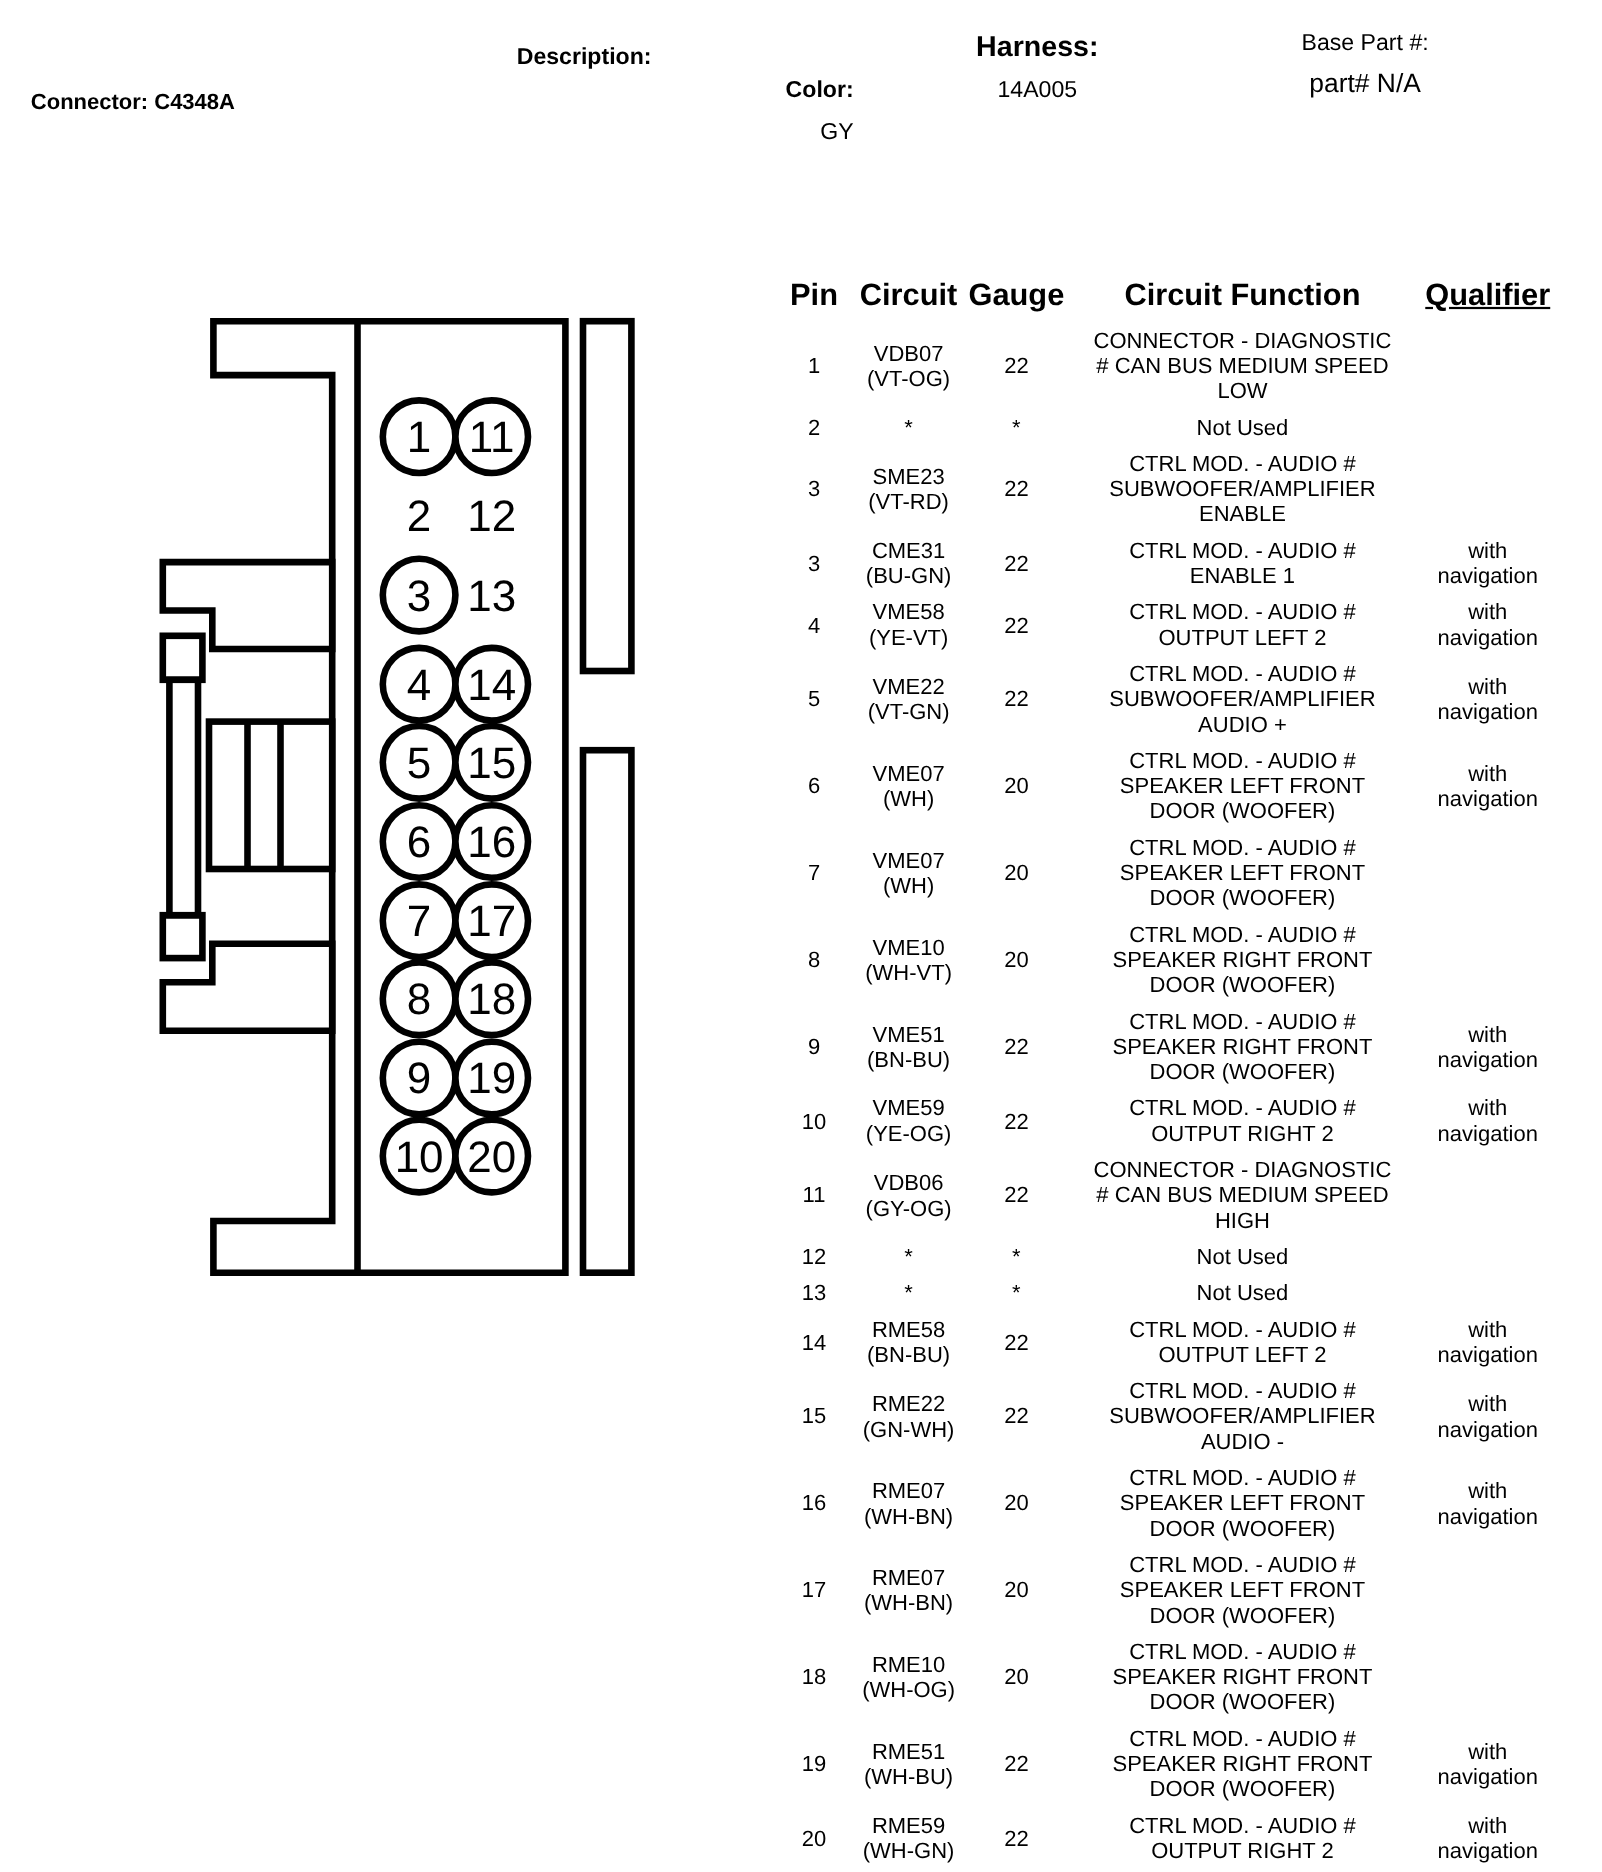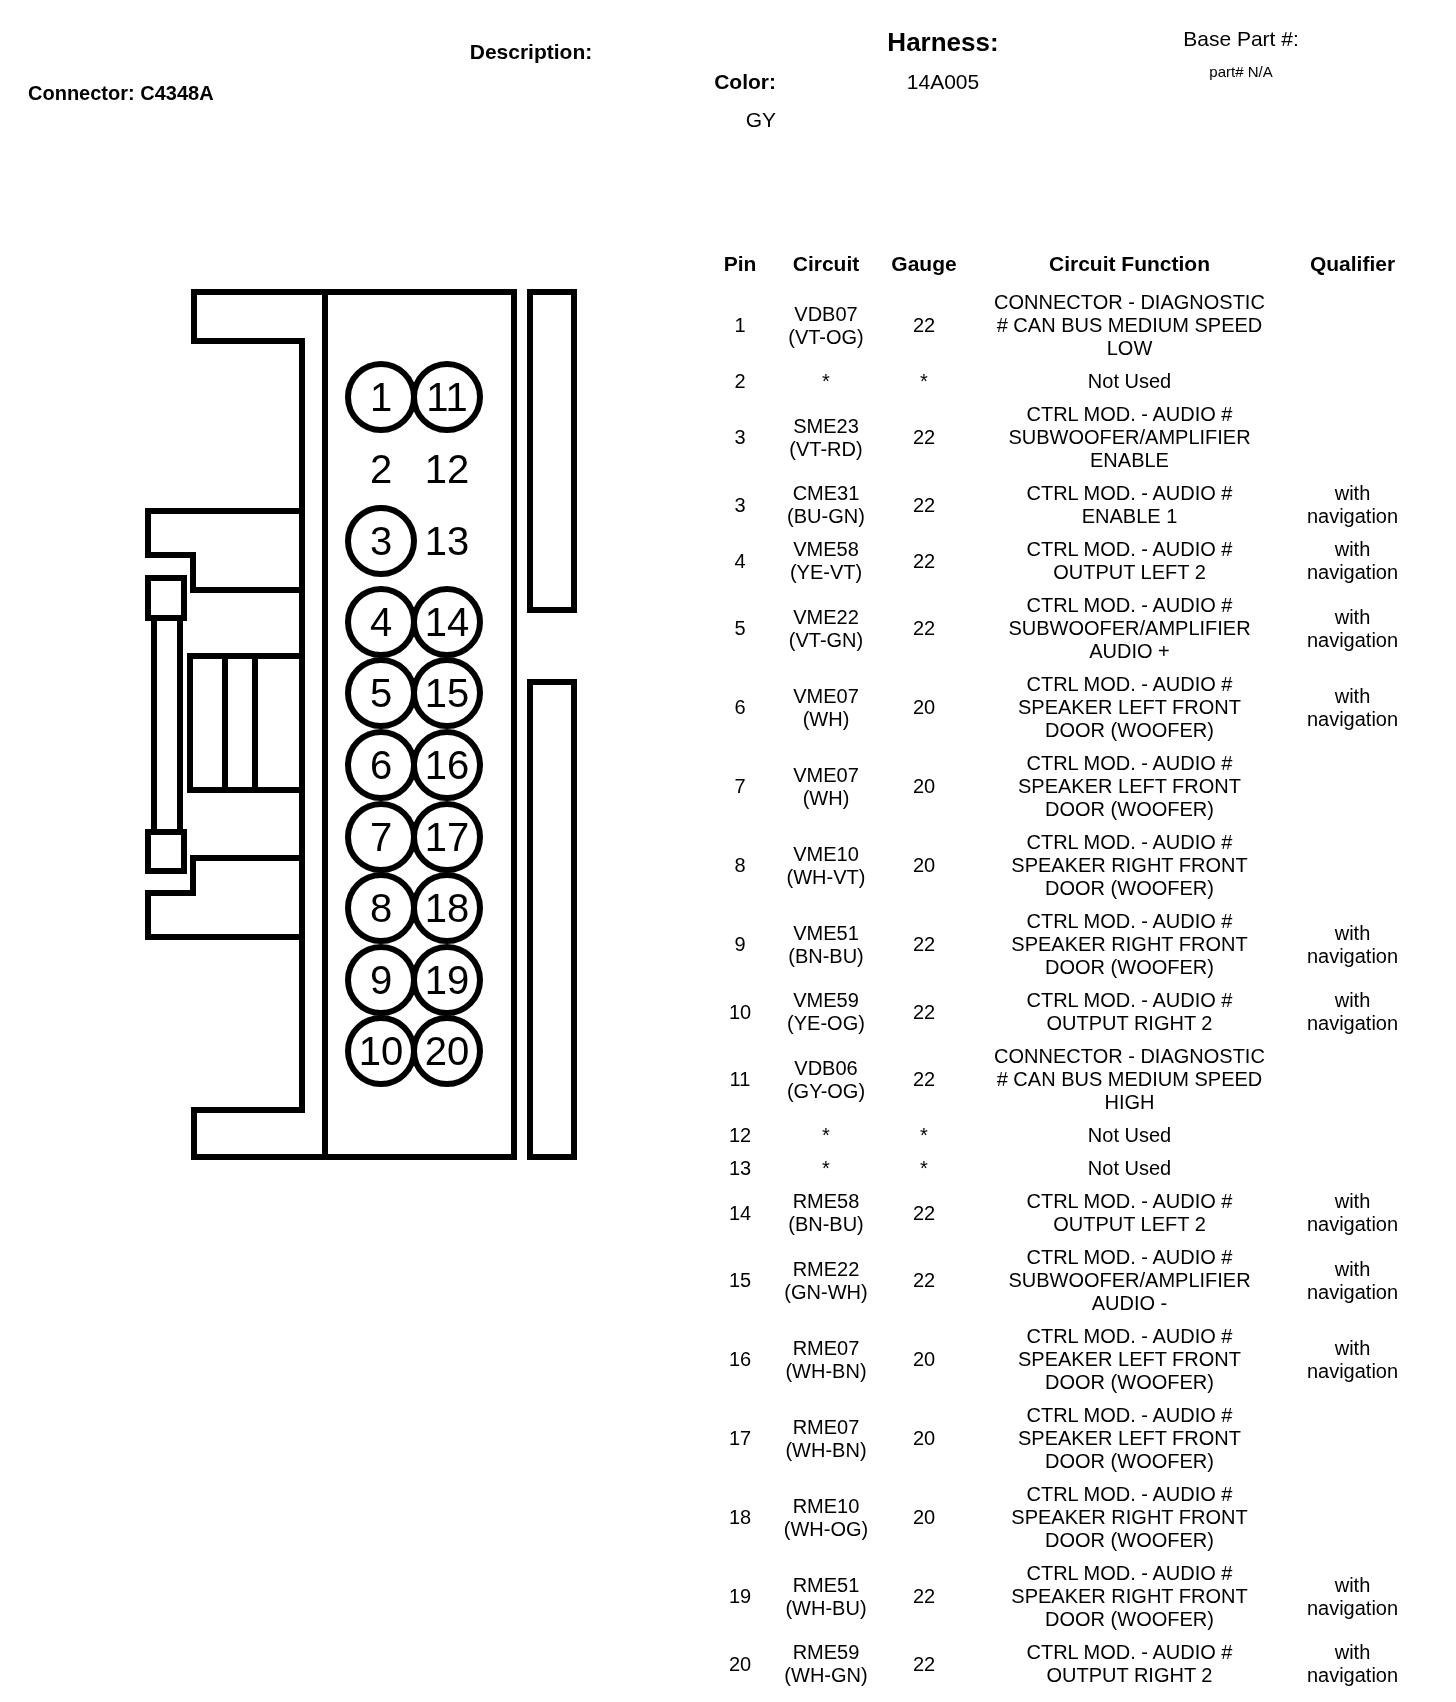--- a/index.html
+++ b/index.html
@@ -13,31 +13,31 @@
   #description-label{font-size:21px;font-weight:bold;}
   #description-lines{margin-top:12px;font-size:21px;line-height:31px;}
   #color-block{left:696px;top:70px;width:80px;text-align:right;}
   #color-label{font-size:21px;font-weight:bold;}
   #color-value{margin-top:14px;font-size:21px;}
   #harness-block{left:873px;top:27px;width:140px;text-align:center;}
   #harness-label{font-size:26px;font-weight:bold;}
   #harness-value{margin-top:12px;font-size:21px;}
   #basepart-block{left:1156px;top:27px;width:170px;text-align:center;}
   #basepart-label{font-size:21px;font-weight:normal;}
-  #basepart-value{margin-top:12px;font-size:15px;}
+  #basepart-value{margin-top:12px;font-size:24px;}
 
   #pin-table{position:absolute;left:700px;top:252px;border-collapse:collapse;table-layout:fixed;width:722px;}
-  #pin-table th{font-size:21px;font-weight:bold;padding:0 0 10px 0;vertical-align:top;}
+  #pin-table th{font-size:28px;font-weight:bold;padding:0 0 10px 0;vertical-align:top;}
   #pin-table td{font-size:20px;line-height:23px;padding:5px 0;vertical-align:middle;}
   col.c-pin{width:80px;} col.c-circuit{width:92px;} col.c-gauge{width:104px;}
   col.c-func{width:307px;} col.c-qual{width:139px;}
   td.pin-cell, td.gauge-cell, td.circuit-cell{text-align:center;}
   td.function-cell{text-align:center;}
   td.qualifier-cell{text-align:center;padding-left:6px;}
-  th.h-qual{text-align:center;}
+  th.h-qual{text-align:center;text-decoration:underline;}
 
   #connector-svg{left:0;top:0;}
 </style>
 </head>
 <body>
 
 <svg id="connector-svg" class="abs" width="1456" height="1702" viewBox="0 0 1456 1702">
   <g fill="#ffffff" stroke="#000000" stroke-width="6" stroke-linejoin="miter">
 
     <path d="M194,292 H514 V1157 H194 V1110 H302 V341 H194 Z"></path>

